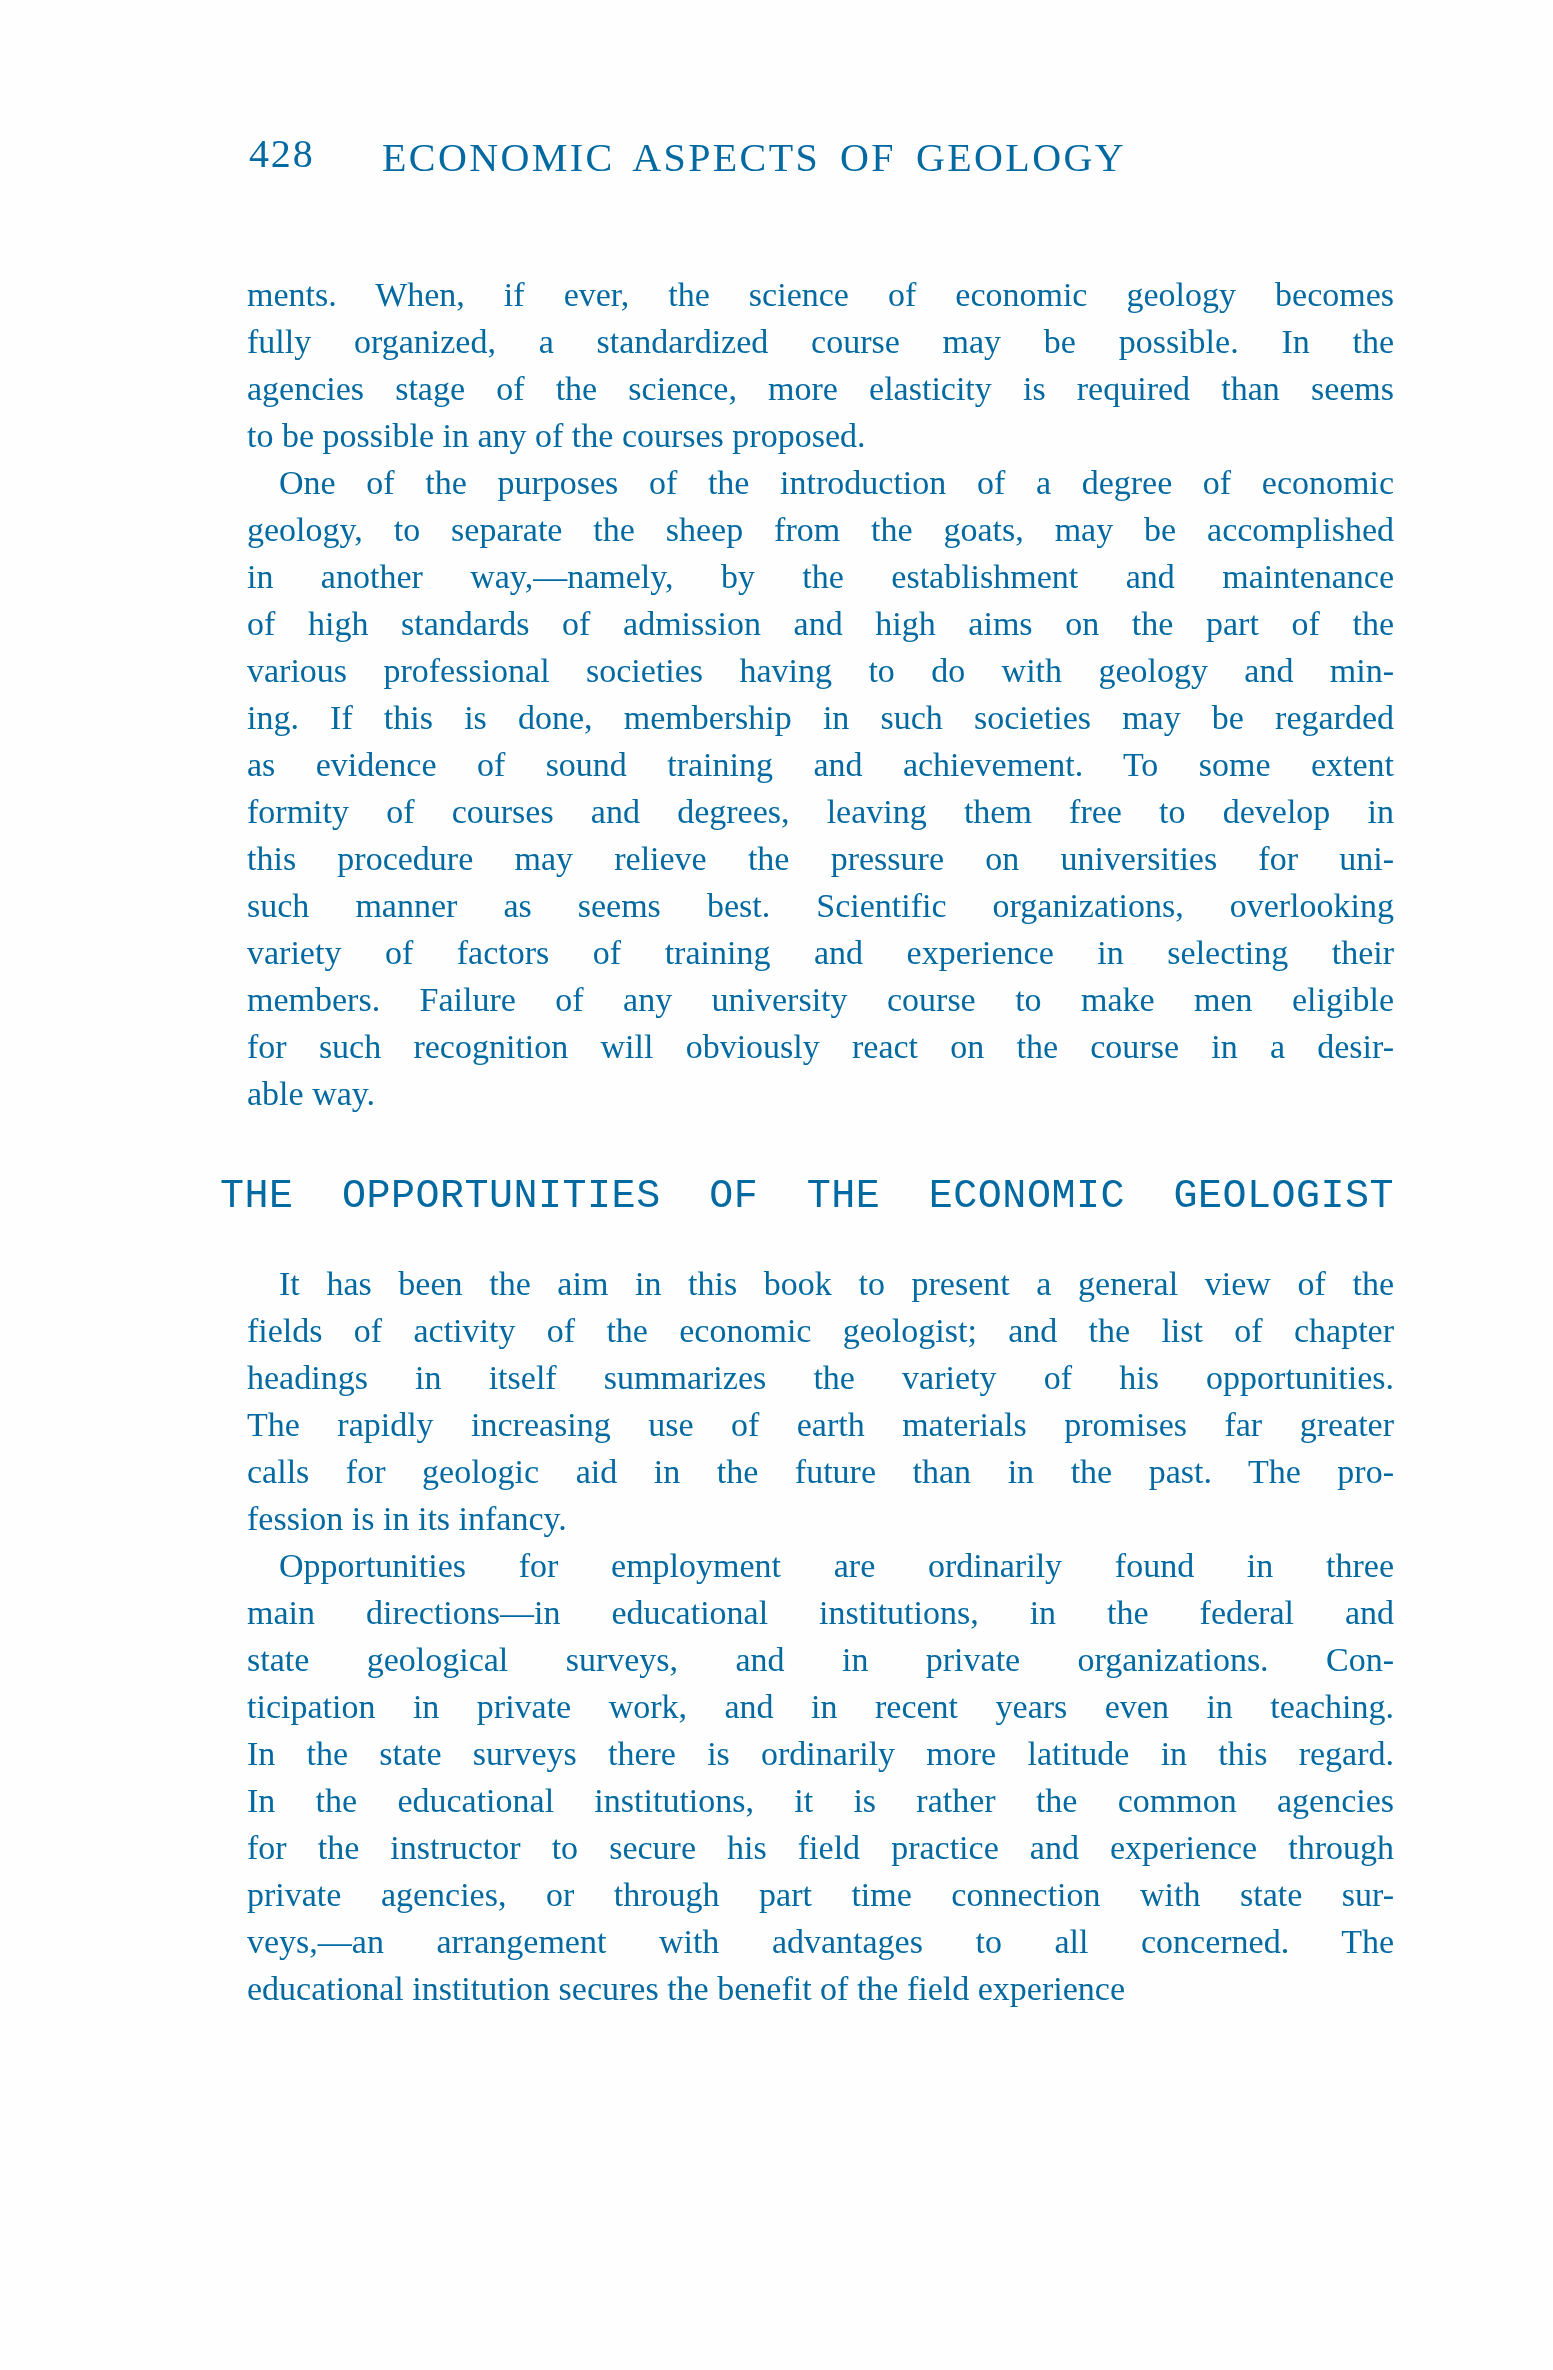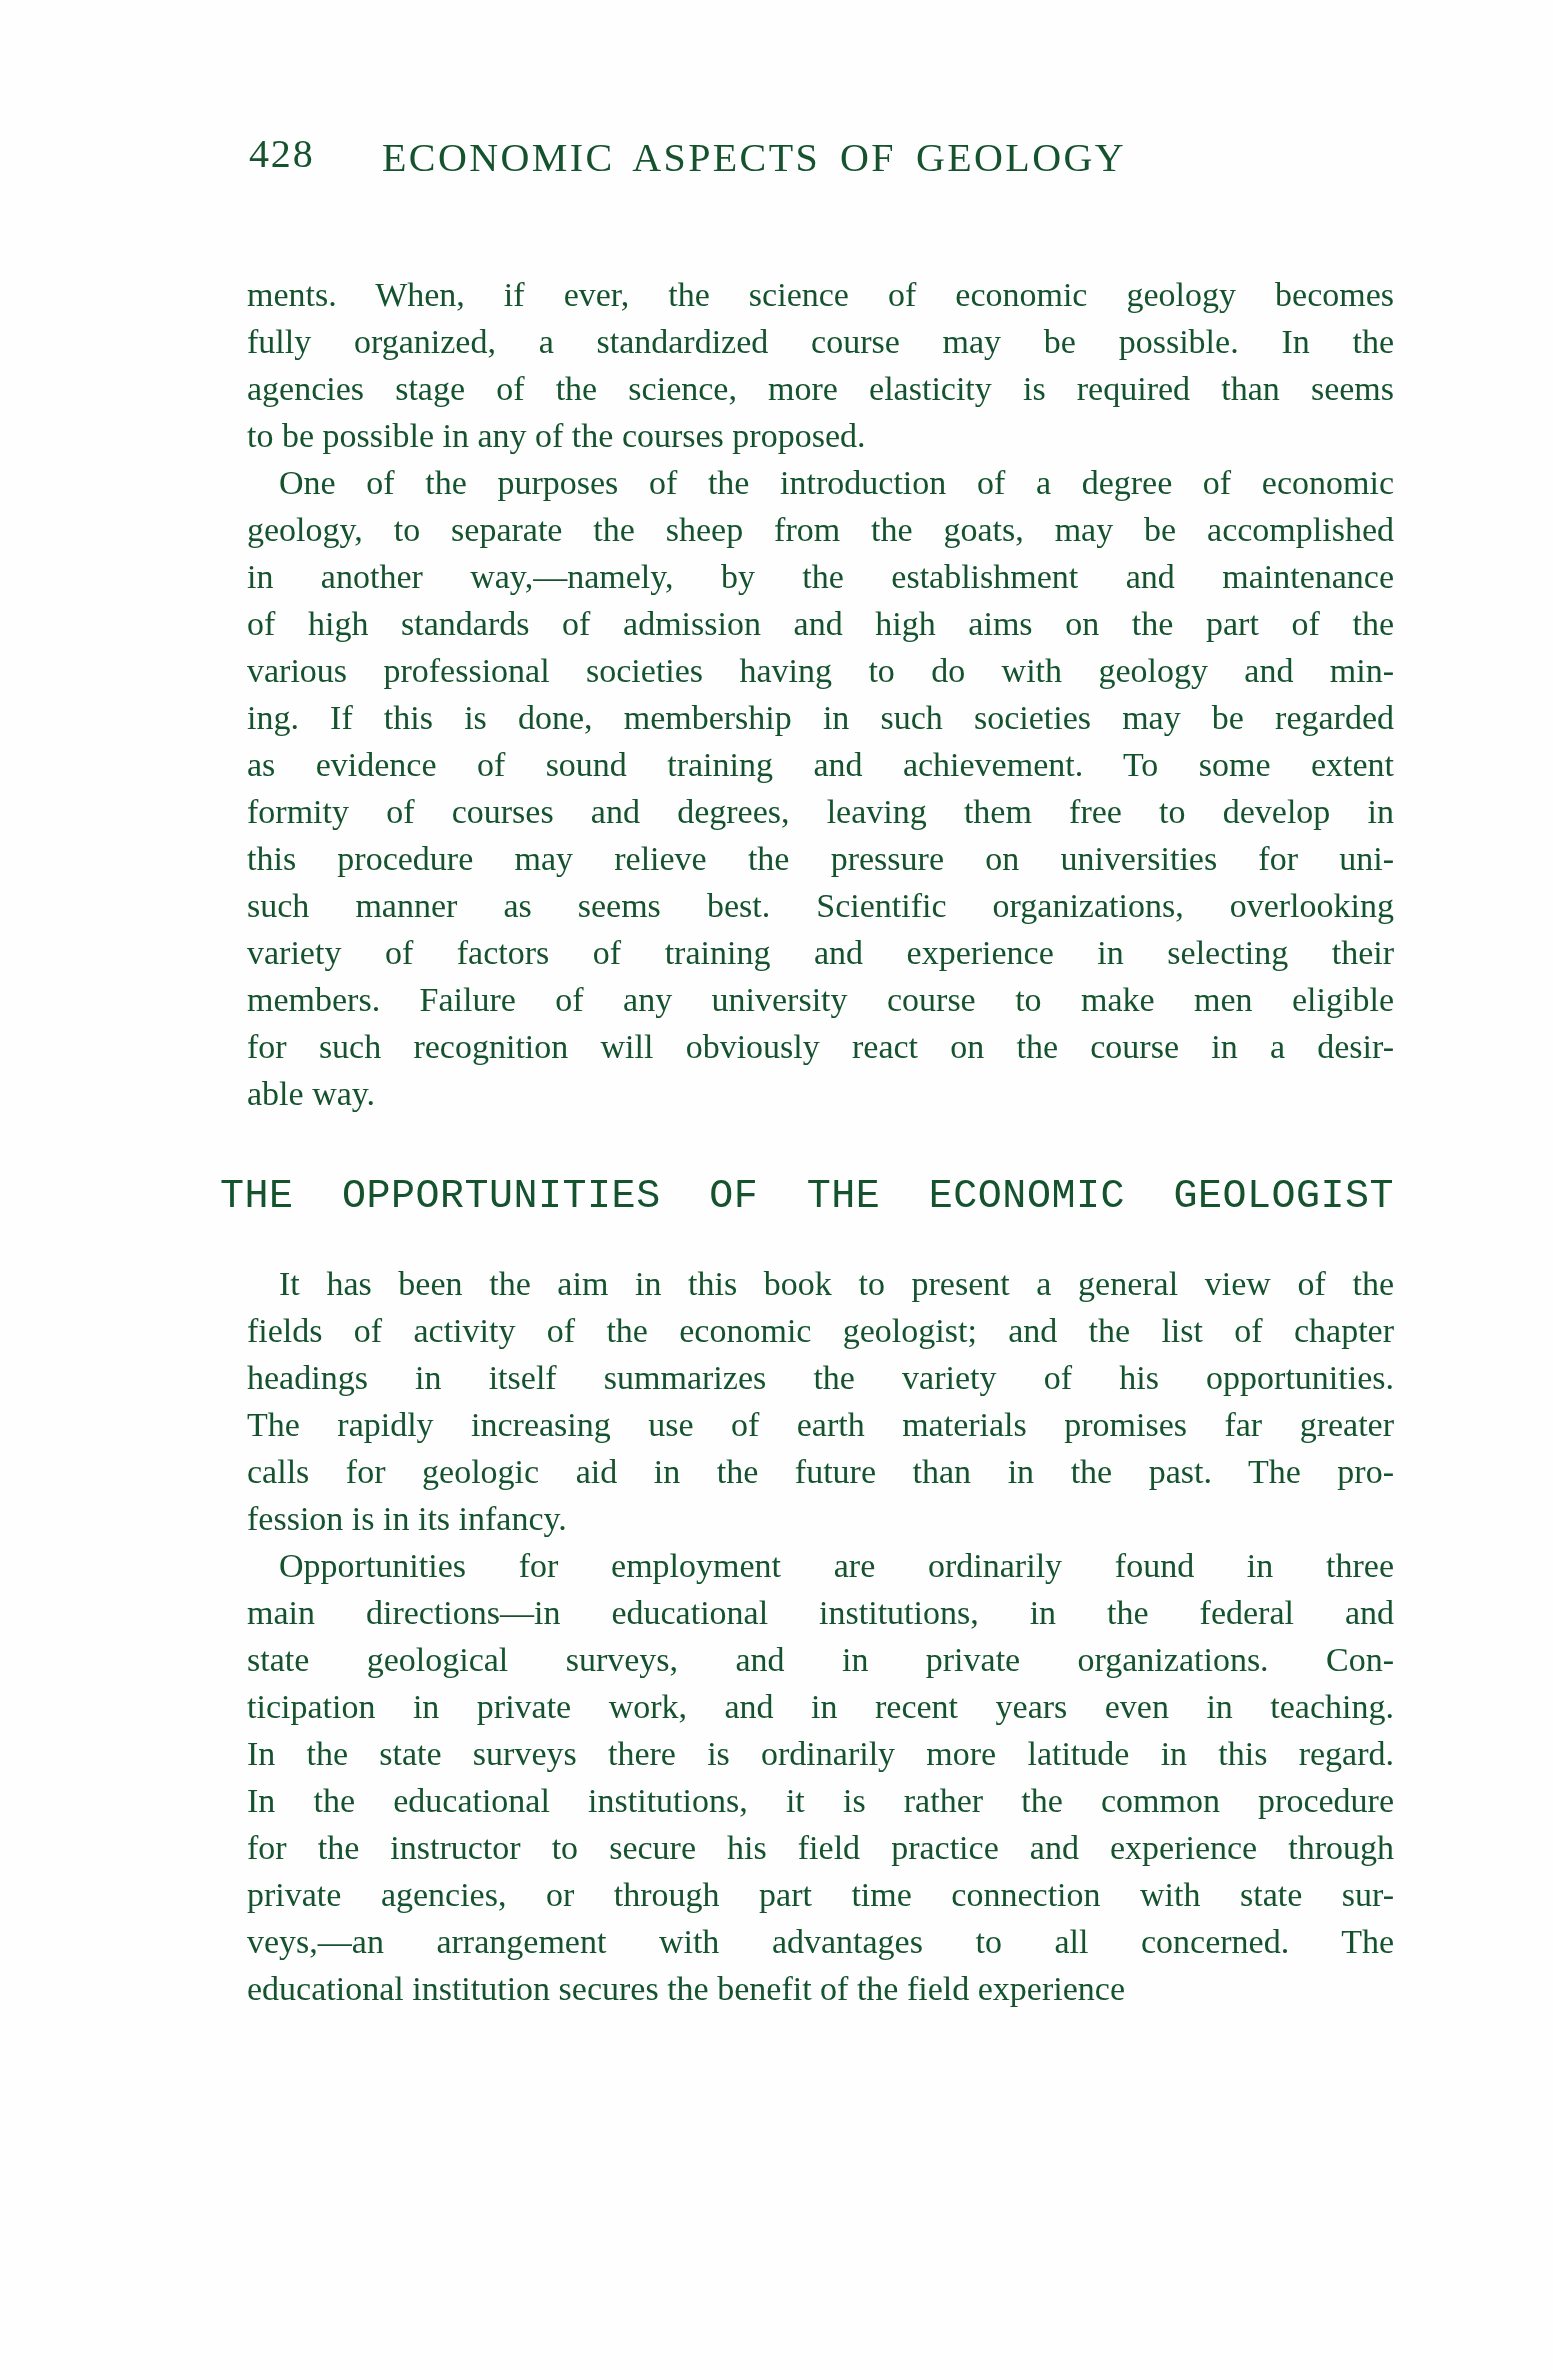--- a/index.html
+++ b/index.html
@@ -3,21 +3,21 @@
 <meta charset="utf-8">
 <style>
   html, body { margin: 0; padding: 0; background: #ffffff; }
   .page {
     position: relative;
     width: 1554px;
     height: 2370px;
     background: #fefefef9;
     background-color: #fefefe;
     font-family: "Liberation Serif", "DejaVu Serif", serif;
-    color: #14532d;
+    color: #0369a1;
     overflow: hidden;
   }
   .content {
     position: absolute;
     left: 247px;
     top: 132px;
     width: 1147px;
   }
   .page-header {
     position: relative;
@@ -102,21 +102,21 @@
           <div class="line">The rapidly increasing use of earth materials promises far greater</div>
           <div class="line">calls for geologic aid in the future than in the past.  The pro-</div>
           <div class="line last">fession is in its infancy.</div>
         </div>
         <div class="para">
           <div class="line indent">Opportunities for employment are ordinarily found in three</div>
           <div class="line">main directions—in educational institutions, in the federal and</div>
           <div class="line">state geological surveys, and in private organizations.  Con-</div>
           <div class="line">ticipation in private work, and in recent years even in teaching.</div>
           <div class="line">In the state surveys there is ordinarily more latitude in this regard.</div>
-          <div class="line">In the educational institutions, it is rather the common procedure</div>
+          <div class="line">In the educational institutions, it is rather the common agencies</div>
           <div class="line">for the instructor to secure his field practice and experience through</div>
           <div class="line">private agencies, or through part time connection with state sur-</div>
           <div class="line">veys,—an arrangement with advantages to all concerned.  The</div>
           <div class="line last">educational institution secures the benefit of the field experience</div>
         </div>
       </div>
   </div>
 </div>
 
 

